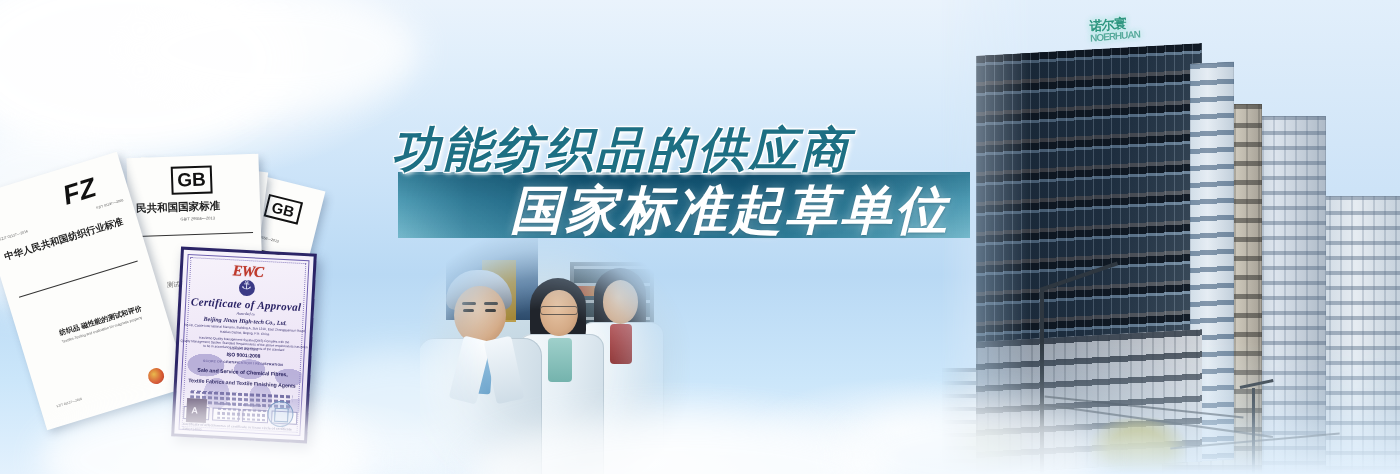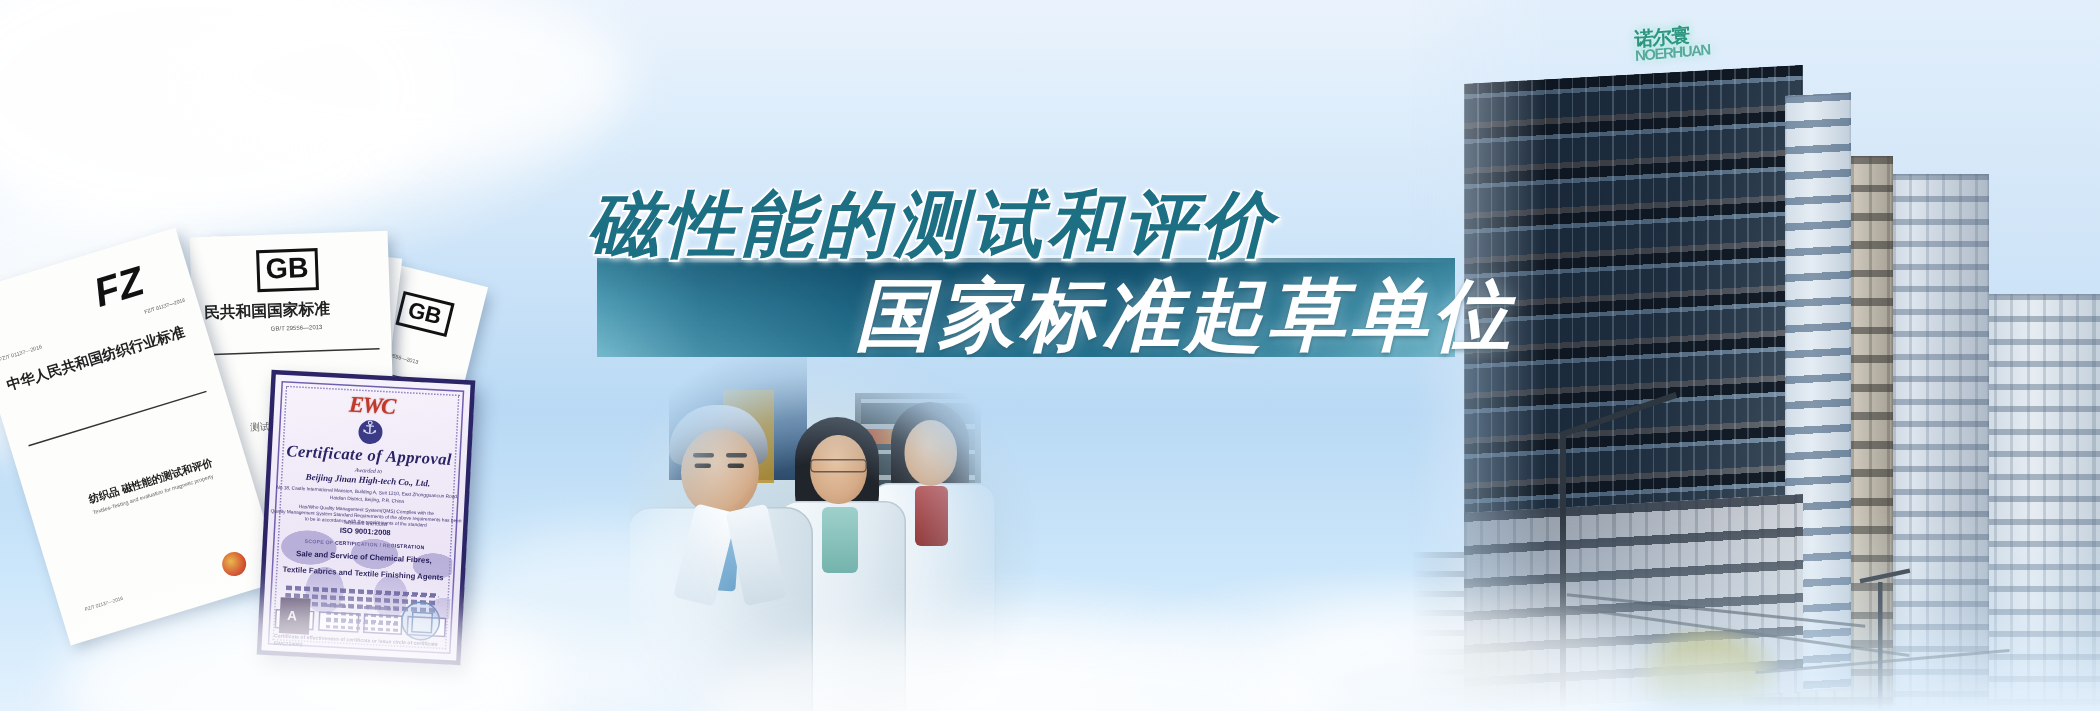--- a/index.html
+++ b/index.html
@@ -279,21 +279,20 @@
     color:#1d6f83; white-space:nowrap;
     text-shadow:
        0 0 2px #ffffff, 0 0 4px #ffffff, 1px 1px 0 #ffffff, -1px -1px 0 #ffffff,
        1px -1px 0 #ffffff, -1px 1px 0 #ffffff, 2px 2px 5px rgba(255,255,255,.95);
   }
   .line2{
     position:absolute; left:510px; top:176px; width:560px;
     font-size:52px; font-weight:bold; font-style:italic; letter-spacing:3px;
     color:#ffffff; white-space:nowrap;
     text-shadow:0 1px 3px rgba(20,70,90,.45), 0 0 10px rgba(255,255,255,.35);
-    text-align:center;
   }
 </style>
 </head>
 <body>
 
 <div id="banner">
 
   <div class="cloud c1"></div>
   <div class="cloud c2"></div>
   <div class="cloud c3"></div>
@@ -443,17 +442,17 @@
     </div>
   </div>
 
   <div class="cloud c4"></div>
   <div class="cloud c5"></div>
   <div class="cloud c7"></div>
 
   <div class="headline">
     <div class="band"></div>
     <div class="band-hi"></div>
-    <div class="line1">磁性能的测试和评价</div>
+    <div class="line1">功能纺织品的供应商</div>
     <div class="line2">国家标准起草单位</div>
   </div>
 
 </div>
 
 </body></html>

